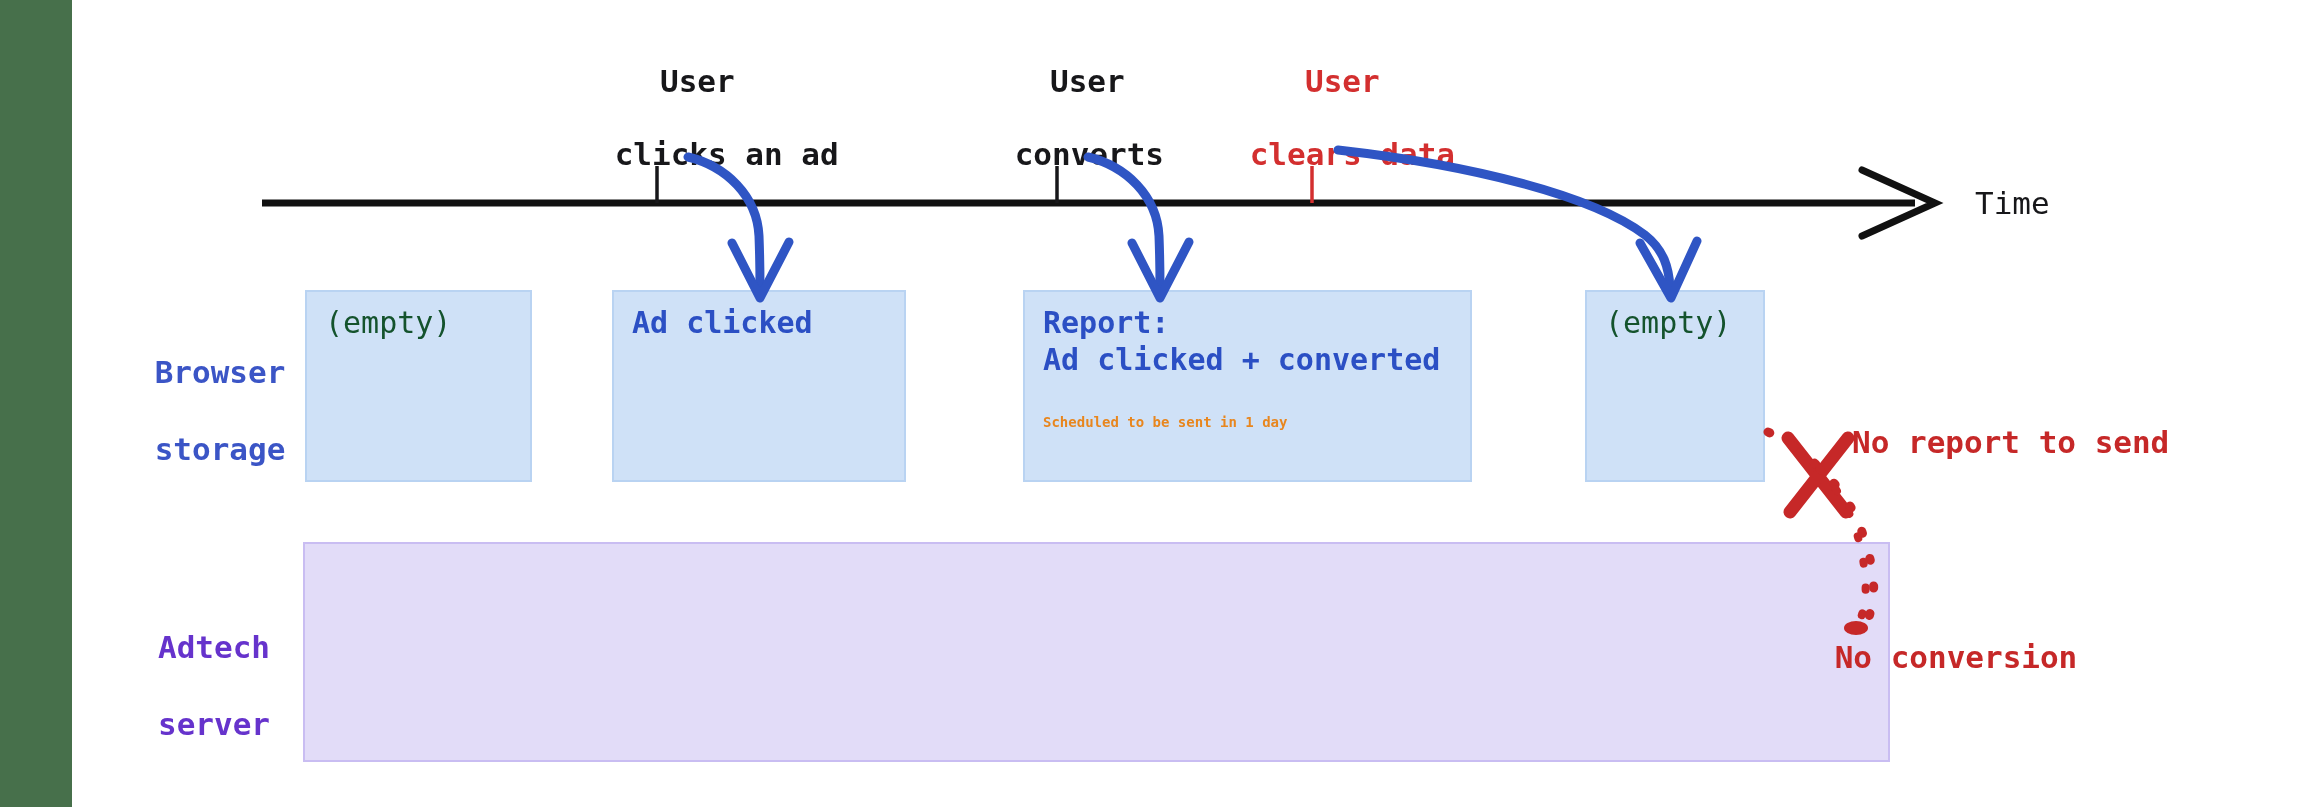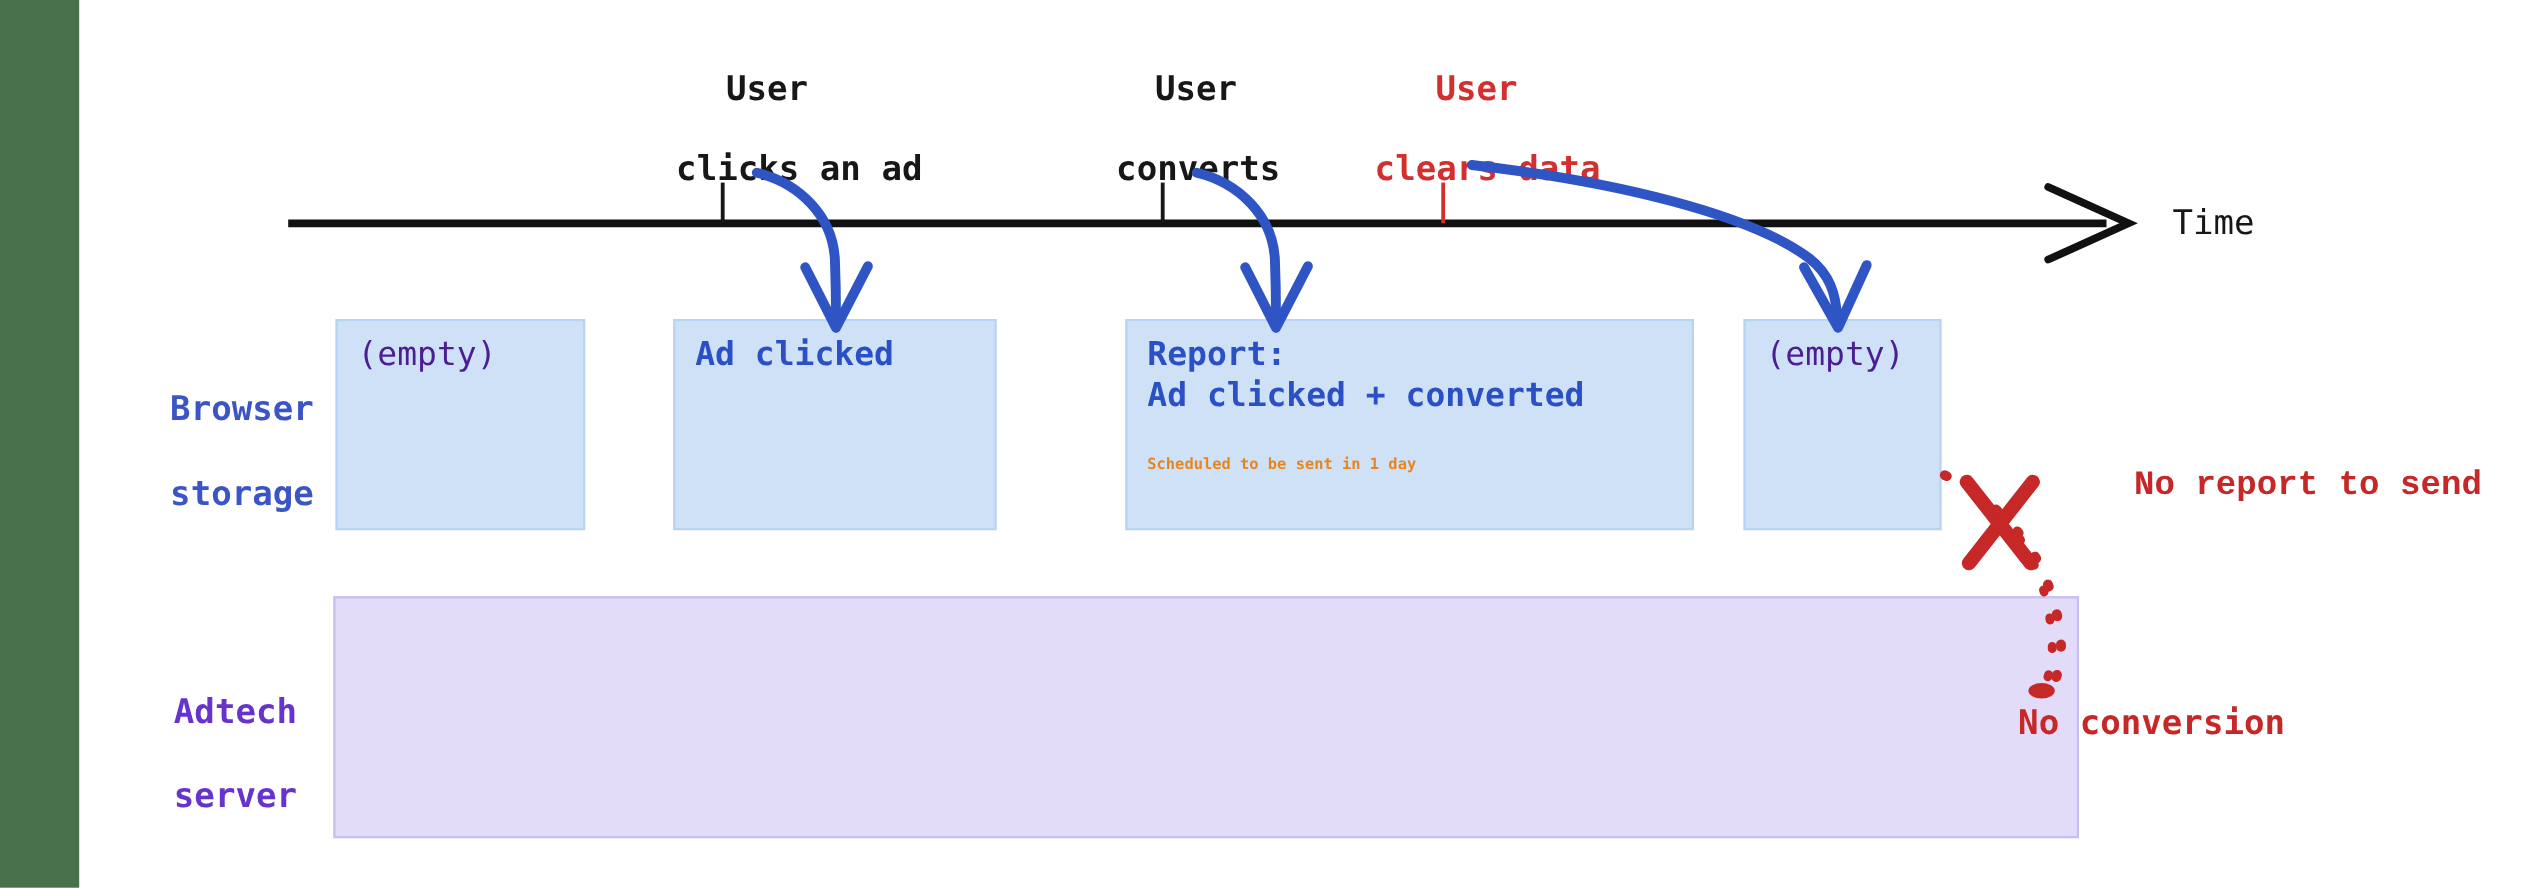--- a/index.html
+++ b/index.html
@@ -8,21 +8,21 @@
   #leftbar{position:absolute;left:0;top:0;width:72px;height:807px;background:#47704b;}
   .txt{position:absolute;white-space:pre;line-height:1.18;}
   .evt{font-family:"DejaVu Sans Mono",monospace;font-weight:bold;font-size:31px;color:#17171a;text-align:center;}
   .evt.red{color:#d32f2f;}
   .timelabel{font-family:"DejaVu Sans Mono",monospace;font-size:31px;color:#17171a;}
   .rowlabel{font-family:"DejaVu Sans Mono",monospace;font-weight:bold;font-size:31px;text-align:right;line-height:1.24;}
   .rowlabel.browser{color:#3b55c6;}
   .rowlabel.adtech{color:#6633cc;}
   .sbox{position:absolute;background:#cfe1f7;border:2px solid #b9d3f2;box-sizing:border-box;}
   .sbox .label{position:absolute;left:18px;top:12px;font-family:"DejaVu Sans Mono",monospace;font-weight:bold;font-size:30px;color:#2b4fc4;white-space:pre;line-height:1.24;}
-  .sbox .label.empty{font-weight:normal;color:#4c1d95;}
+  .sbox .label.empty{font-weight:normal;color:#14532d;}
   .sbox .sub{position:absolute;left:18px;font-family:"DejaVu Sans Mono",monospace;font-weight:bold;font-size:14px;color:#e8861e;white-space:pre;}
   .abox{position:absolute;background:#e2dcf8;border:2px solid #c9bdf2;box-sizing:border-box;}
   .note{position:absolute;font-family:"DejaVu Sans Mono",monospace;font-weight:bold;font-size:31px;color:#c62828;white-space:pre;line-height:1.24;}
   svg.ov{position:absolute;left:0;top:0;width:2307px;height:807px;pointer-events:none;}
 </style>
 </head>
 <body>
 
 <div id="stage">
 
@@ -56,34 +56,34 @@
   </div>
 
   <div class="sbox" style="left:305px;top:290px;width:227px;height:192px;">
     <div class="label empty">(empty)</div>
   </div>
 
   <div class="sbox" style="left:612px;top:290px;width:294px;height:192px;">
     <div class="label">Ad clicked</div>
   </div>
 
-  <div class="sbox" style="left:1023px;top:290px;width:517px;height:192px;">
+  <div class="sbox" style="left:1023px;top:290px;width:449px;height:192px;">
     <div class="label">Report:
 Ad clicked + converted</div>
     <div class="sub" style="top:122px;">Scheduled to be sent in 1 day</div>
   </div>
 
   <div class="sbox" style="left:1585px;top:290px;width:180px;height:192px;">
     <div class="label empty">(empty)</div>
   </div>
 
   <div class="abox" style="left:303px;top:542px;width:1587px;height:220px;">
   </div>
 
-  <div class="note" style="left:1940px;top:423px;font-family:Liberation Mono, monospace;">No report to send</div>
+  <div class="note" style="left:1852px;top:423px;">No report to send</div>
 
   <div class="note" style="left:1760px;top:600px;">
     <span>No conversion</span><br>
   </div>
 
   <svg class="ov" viewBox="0 0 2307 807" xmlns="http://www.w3.org/2000/svg">
     <defs>
       <marker id="axisArrow" markerWidth="14" markerHeight="12" refX="1" refY="6" orient="auto">
         <path d="M0,0 L13,6 L0,12" fill="none" stroke="#111111" stroke-width="2.2" stroke-linecap="round" stroke-linejoin="round"></path>
       </marker>

